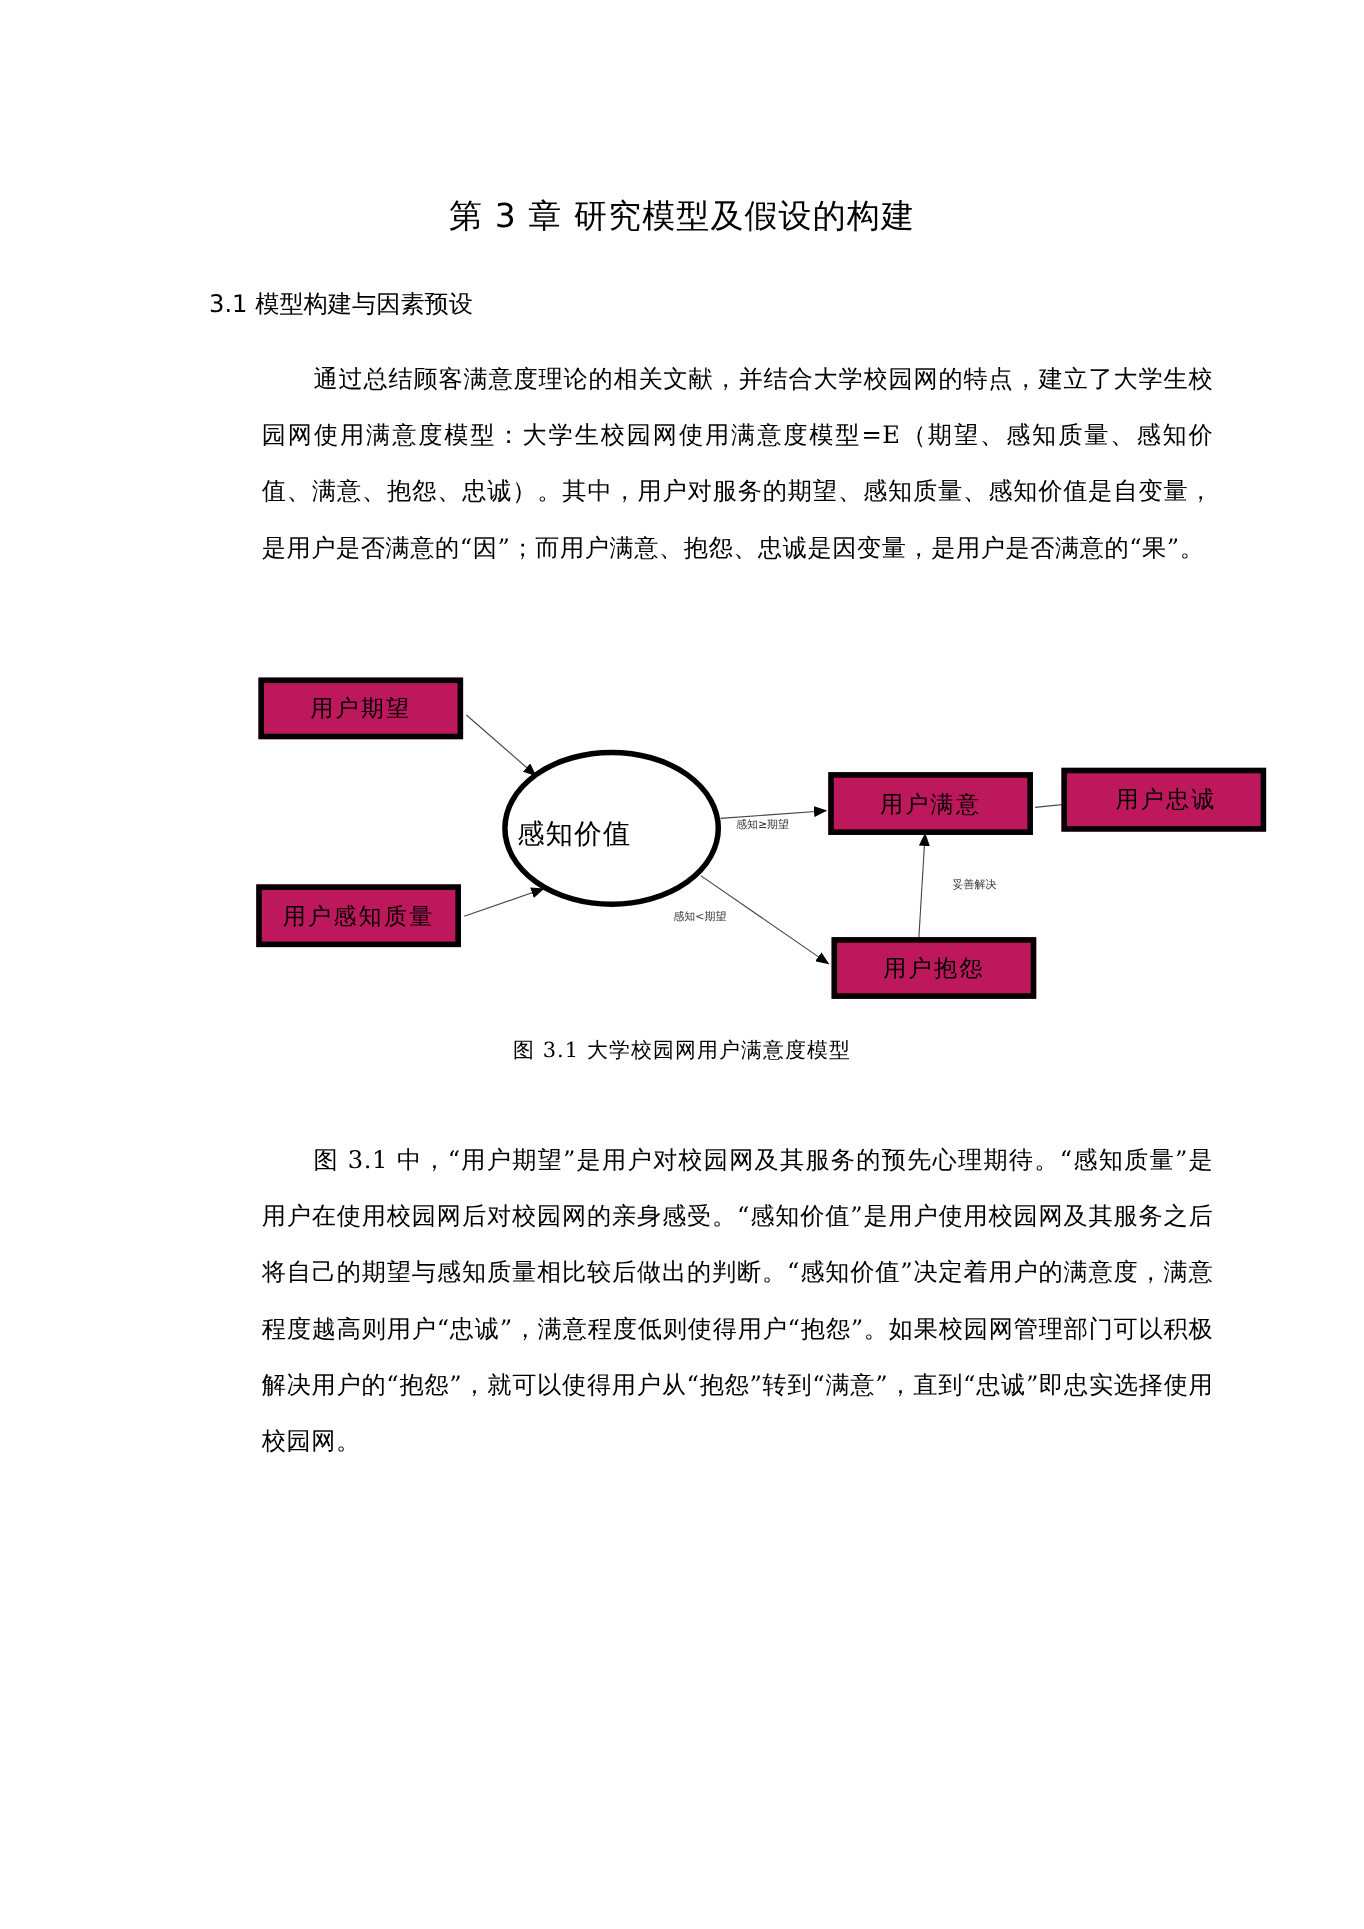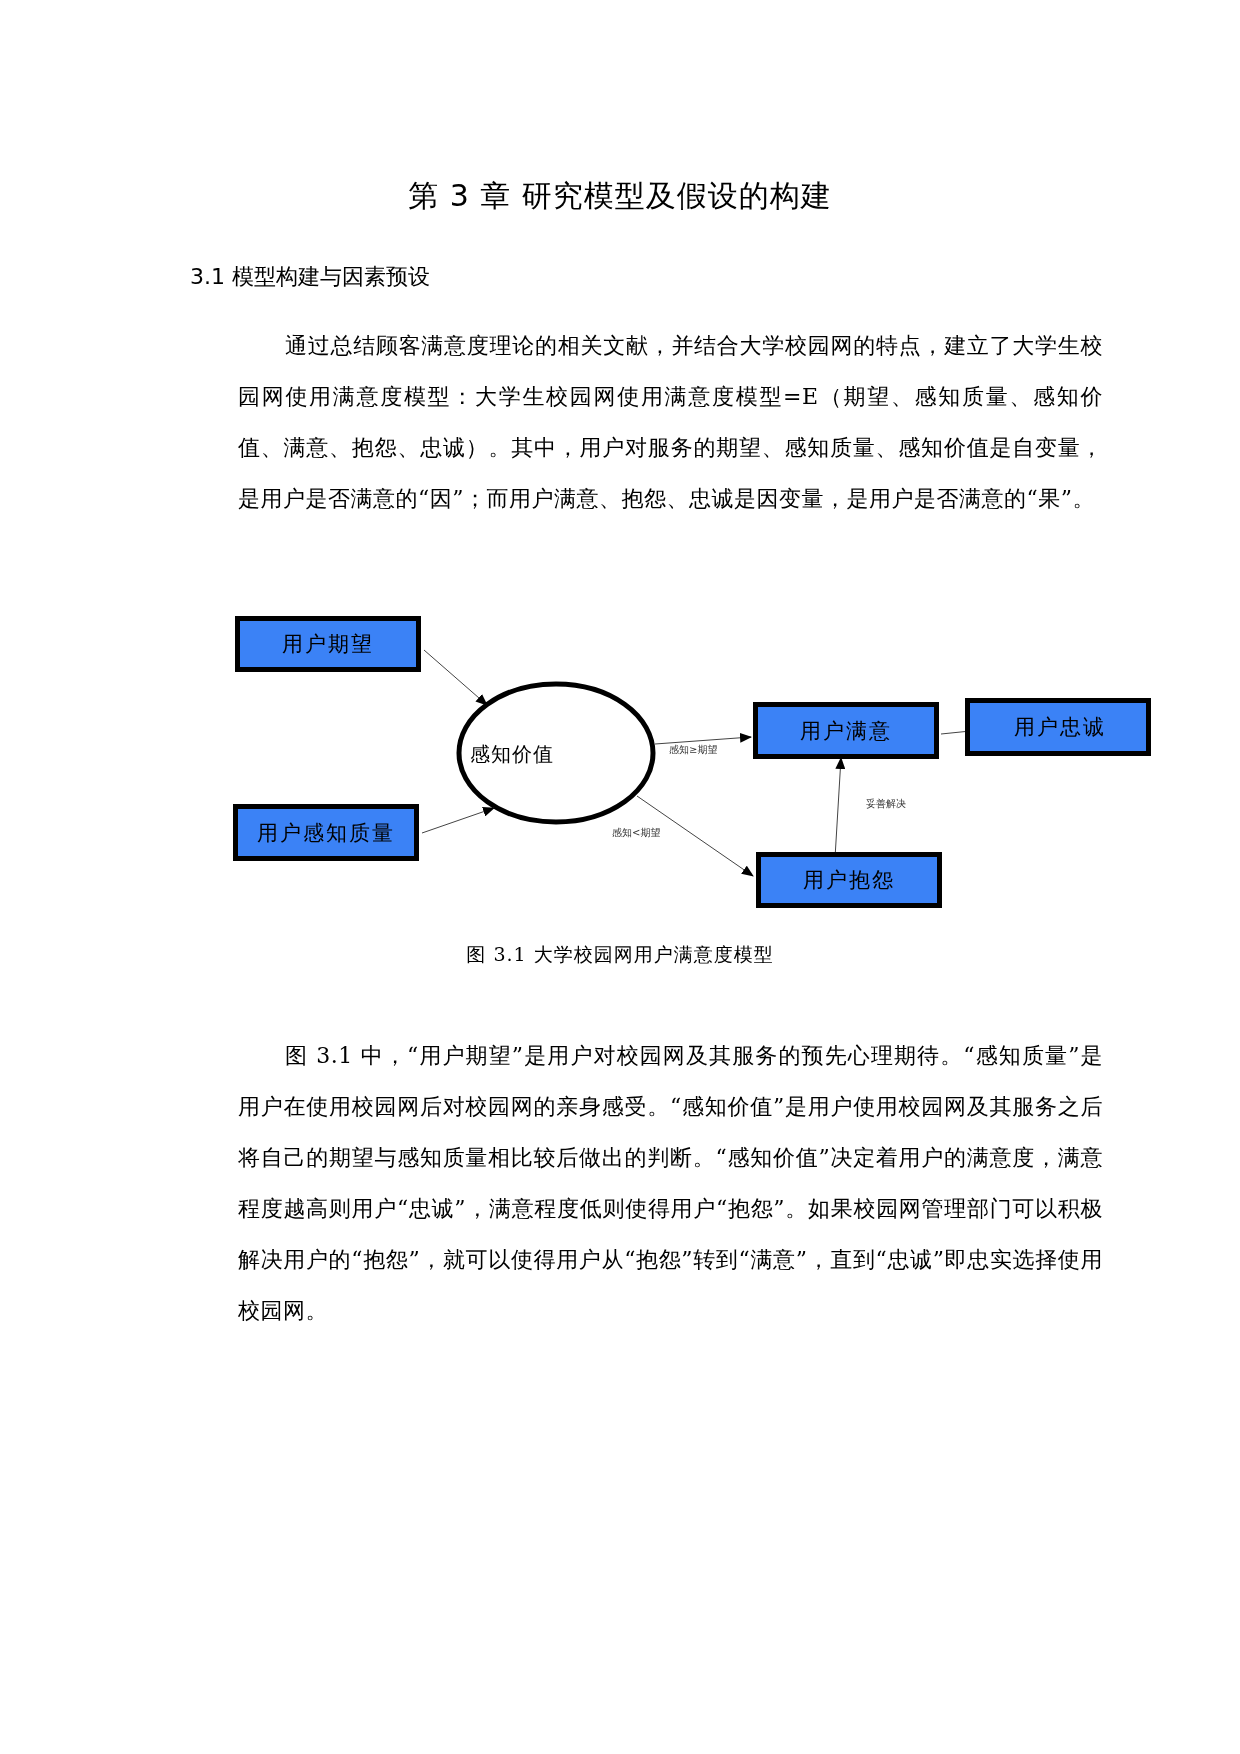--- a/index.html
+++ b/index.html
@@ -9,24 +9,24 @@
   .chapter-title { position:absolute; left:0; width:1240px; top:176px; text-align:center;
          font-size:30px; font-family:"DejaVu Sans","Liberation Sans",sans-serif; letter-spacing:1px; }
   .section-title { position:absolute; left:190px; top:262px; font-size:22px;
          font-family:"DejaVu Sans","Liberation Sans",sans-serif; }
   .para { position:absolute; left:190px; width:865px; font-size:22px; line-height:51px;
           text-indent:47px; text-align:justify; letter-spacing:0.5px;margin-left:48px; }
   .p1 { top:320px; }
   .p2 { top:1030px; }
   .p3 { top:1336px; }
   .diagram { position:absolute; left:0; top:0; width:1240px; height:1000px; pointer-events:none; }
-  .box { position:absolute; border:5px solid #000; background:#3b82f6; box-sizing:border-box;
+  .box { position:absolute; border:5px solid #000; background:#be185d; box-sizing:border-box;
          display:flex; align-items:center; justify-content:center; font-size:21px;
          font-family:"DejaVu Sans","Liberation Sans",sans-serif; letter-spacing:2px; }
-  .ellipse-label { position:absolute; font-size:20px; font-family:Liberation Sans, sans-serif; letter-spacing:1px; }
+  .ellipse-label { position:absolute; font-size:25px; font-family:Liberation Sans, sans-serif; letter-spacing:1px; }
   .edge-label { position:absolute; font-size:10px; color:#333; font-family:"DejaVu Sans","Liberation Sans",sans-serif; }
   .caption { position:absolute; left:0; width:1240px; top:942px; text-align:center; font-size:19px;
              font-family:"DejaVu Serif","Liberation Serif",serif; letter-spacing:1px; }
 </style>
 </head>
 <body>
 
 <div class="page">
 
   <div class="chapter-title">第 3 章  研究模型及假设的构建</div>

